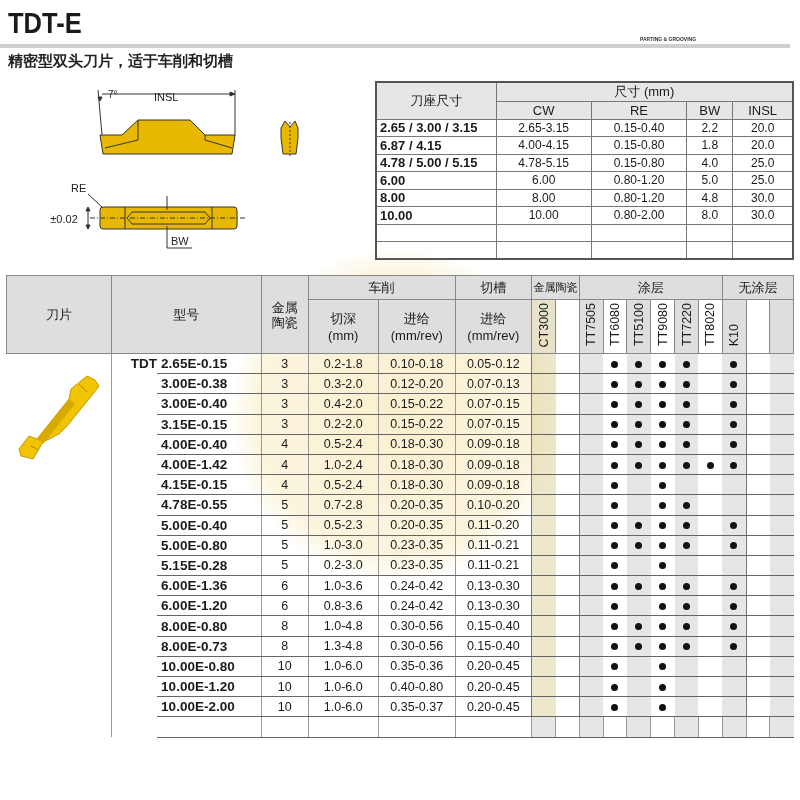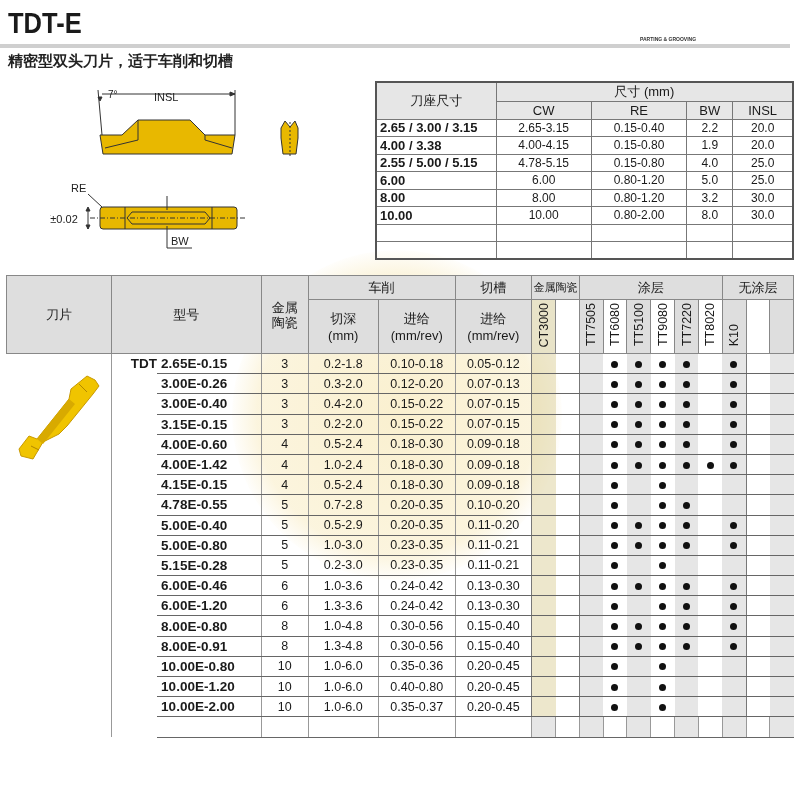--- a/index.html
+++ b/index.html
@@ -107,45 +107,45 @@
   </thead>
   <tbody id="dims-body">
       <tr>
         <td class="w">2.65 / 3.00 / 3.15</td>
         <td>2.65-3.15</td>
         <td>0.15-0.40</td>
         <td>2.2</td>
         <td>20.0</td>
       </tr>
       <tr>
-        <td class="w">4.00 / 3.38</td>
+        <td class="w">6.87 / 4.15</td>
         <td>4.00-4.15</td>
         <td>0.15-0.80</td>
-        <td>1.9</td>
+        <td>1.8</td>
         <td>20.0</td>
       </tr>
       <tr>
-        <td class="w">2.55 / 5.00 / 5.15</td>
+        <td class="w">4.78 / 5.00 / 5.15</td>
         <td>4.78-5.15</td>
         <td>0.15-0.80</td>
         <td>4.0</td>
         <td>25.0</td>
       </tr>
       <tr>
         <td class="w">6.00</td>
         <td>6.00</td>
         <td>0.80-1.20</td>
         <td>5.0</td>
         <td>25.0</td>
       </tr>
       <tr>
         <td class="w">8.00</td>
         <td>8.00</td>
         <td>0.80-1.20</td>
-        <td>3.2</td>
+        <td>4.8</td>
         <td>30.0</td>
       </tr>
       <tr>
         <td class="w">10.00</td>
         <td>10.00</td>
         <td>0.80-2.00</td>
         <td>8.0</td>
         <td>30.0</td>
       </tr>
       <tr>
@@ -243,21 +243,21 @@
         <td style="border-left: none;"><span class="dot"></span></td>
         <td class="g" style="border-left: none;"><span class="dot"></span></td>
         <td style="border-left: none;"><span class="dot"></span></td>
         <td class="g" style="border-left: none;"><span class="dot"></span></td>
         <td style="border-left: none;"></td>
         <td class="g" style="border-left: none;"><span class="dot"></span></td>
         <td style="border-left: 1px solid rgb(119, 119, 119);"></td>
         <td class="g" style="border-left: none;"></td>
       </tr>
       <tr>
-        <td class="model">3.00E-0.26</td>
+        <td class="model">3.00E-0.38</td>
         <td>3</td>
         <td>0.3-2.0</td>
         <td>0.12-0.20</td>
         <td>0.07-0.13</td>
         <td class="g" style="background: rgba(225, 215, 170, 0.6); border-left: 1px solid rgb(119, 119, 119);"></td>
         <td style="border-left: none;"></td>
         <td class="g" style="border-left: 1px solid rgb(119, 119, 119);"></td>
         <td style="border-left: none;"><span class="dot"></span></td>
         <td class="g" style="border-left: none;"><span class="dot"></span></td>
         <td style="border-left: none;"><span class="dot"></span></td>
@@ -297,21 +297,21 @@
         <td style="border-left: none;"><span class="dot"></span></td>
         <td class="g" style="border-left: none;"><span class="dot"></span></td>
         <td style="border-left: none;"><span class="dot"></span></td>
         <td class="g" style="border-left: none;"><span class="dot"></span></td>
         <td style="border-left: none;"></td>
         <td class="g" style="border-left: none;"><span class="dot"></span></td>
         <td style="border-left: 1px solid rgb(119, 119, 119);"></td>
         <td class="g" style="border-left: none;"></td>
       </tr>
       <tr>
-        <td class="model">4.00E-0.60</td>
+        <td class="model">4.00E-0.40</td>
         <td>4</td>
         <td>0.5-2.4</td>
         <td>0.18-0.30</td>
         <td>0.09-0.18</td>
         <td class="g" style="background: rgba(225, 215, 170, 0.6); border-left: 1px solid rgb(119, 119, 119);"></td>
         <td style="border-left: none;"></td>
         <td class="g" style="border-left: 1px solid rgb(119, 119, 119);"></td>
         <td style="border-left: none;"><span class="dot"></span></td>
         <td class="g" style="border-left: none;"><span class="dot"></span></td>
         <td style="border-left: none;"><span class="dot"></span></td>
@@ -371,21 +371,21 @@
         <td style="border-left: none;"><span class="dot"></span></td>
         <td class="g" style="border-left: none;"><span class="dot"></span></td>
         <td style="border-left: none;"></td>
         <td class="g" style="border-left: none;"></td>
         <td style="border-left: 1px solid rgb(119, 119, 119);"></td>
         <td class="g" style="border-left: none;"></td>
       </tr>
       <tr>
         <td class="model">5.00E-0.40</td>
         <td>5</td>
-        <td>0.5-2.9</td>
+        <td>0.5-2.3</td>
         <td>0.20-0.35</td>
         <td>0.11-0.20</td>
         <td class="g" style="background: rgba(225, 215, 170, 0.6); border-left: 1px solid rgb(119, 119, 119);"></td>
         <td style="border-left: none;"></td>
         <td class="g" style="border-left: 1px solid rgb(119, 119, 119);"></td>
         <td style="border-left: none;"><span class="dot"></span></td>
         <td class="g" style="border-left: none;"><span class="dot"></span></td>
         <td style="border-left: none;"><span class="dot"></span></td>
         <td class="g" style="border-left: none;"><span class="dot"></span></td>
         <td style="border-left: none;"></td>
@@ -423,41 +423,41 @@
         <td style="border-left: none;"><span class="dot"></span></td>
         <td class="g" style="border-left: none;"></td>
         <td style="border-left: none;"><span class="dot"></span></td>
         <td class="g" style="border-left: none;"></td>
         <td style="border-left: none;"></td>
         <td class="g" style="border-left: none;"></td>
         <td style="border-left: 1px solid rgb(119, 119, 119);"></td>
         <td class="g" style="border-left: none;"></td>
       </tr>
       <tr>
-        <td class="model">6.00E-0.46</td>
+        <td class="model">6.00E-1.36</td>
         <td>6</td>
         <td>1.0-3.6</td>
         <td>0.24-0.42</td>
         <td>0.13-0.30</td>
         <td class="g" style="background: rgba(225, 215, 170, 0.6); border-left: 1px solid rgb(119, 119, 119);"></td>
         <td style="border-left: none;"></td>
         <td class="g" style="border-left: 1px solid rgb(119, 119, 119);"></td>
         <td style="border-left: none;"><span class="dot"></span></td>
         <td class="g" style="border-left: none;"><span class="dot"></span></td>
         <td style="border-left: none;"><span class="dot"></span></td>
         <td class="g" style="border-left: none;"><span class="dot"></span></td>
         <td style="border-left: none;"></td>
         <td class="g" style="border-left: none;"><span class="dot"></span></td>
         <td style="border-left: 1px solid rgb(119, 119, 119);"></td>
         <td class="g" style="border-left: none;"></td>
       </tr>
       <tr>
         <td class="model">6.00E-1.20</td>
         <td>6</td>
-        <td>1.3-3.6</td>
+        <td>0.8-3.6</td>
         <td>0.24-0.42</td>
         <td>0.13-0.30</td>
         <td class="g" style="background: rgba(225, 215, 170, 0.6); border-left: 1px solid rgb(119, 119, 119);"></td>
         <td style="border-left: none;"></td>
         <td class="g" style="border-left: 1px solid rgb(119, 119, 119);"></td>
         <td style="border-left: none;"><span class="dot"></span></td>
         <td class="g" style="border-left: none;"></td>
         <td style="border-left: none;"><span class="dot"></span></td>
         <td class="g" style="border-left: none;"><span class="dot"></span></td>
         <td style="border-left: none;"></td>
@@ -477,21 +477,21 @@
         <td style="border-left: none;"><span class="dot"></span></td>
         <td class="g" style="border-left: none;"><span class="dot"></span></td>
         <td style="border-left: none;"><span class="dot"></span></td>
         <td class="g" style="border-left: none;"><span class="dot"></span></td>
         <td style="border-left: none;"></td>
         <td class="g" style="border-left: none;"><span class="dot"></span></td>
         <td style="border-left: 1px solid rgb(119, 119, 119);"></td>
         <td class="g" style="border-left: none;"></td>
       </tr>
       <tr>
-        <td class="model">8.00E-0.91</td>
+        <td class="model">8.00E-0.73</td>
         <td>8</td>
         <td>1.3-4.8</td>
         <td>0.30-0.56</td>
         <td>0.15-0.40</td>
         <td class="g" style="background: rgba(225, 215, 170, 0.6); border-left: 1px solid rgb(119, 119, 119);"></td>
         <td style="border-left: none;"></td>
         <td class="g" style="border-left: 1px solid rgb(119, 119, 119);"></td>
         <td style="border-left: none;"><span class="dot"></span></td>
         <td class="g" style="border-left: none;"><span class="dot"></span></td>
         <td style="border-left: none;"><span class="dot"></span></td>

